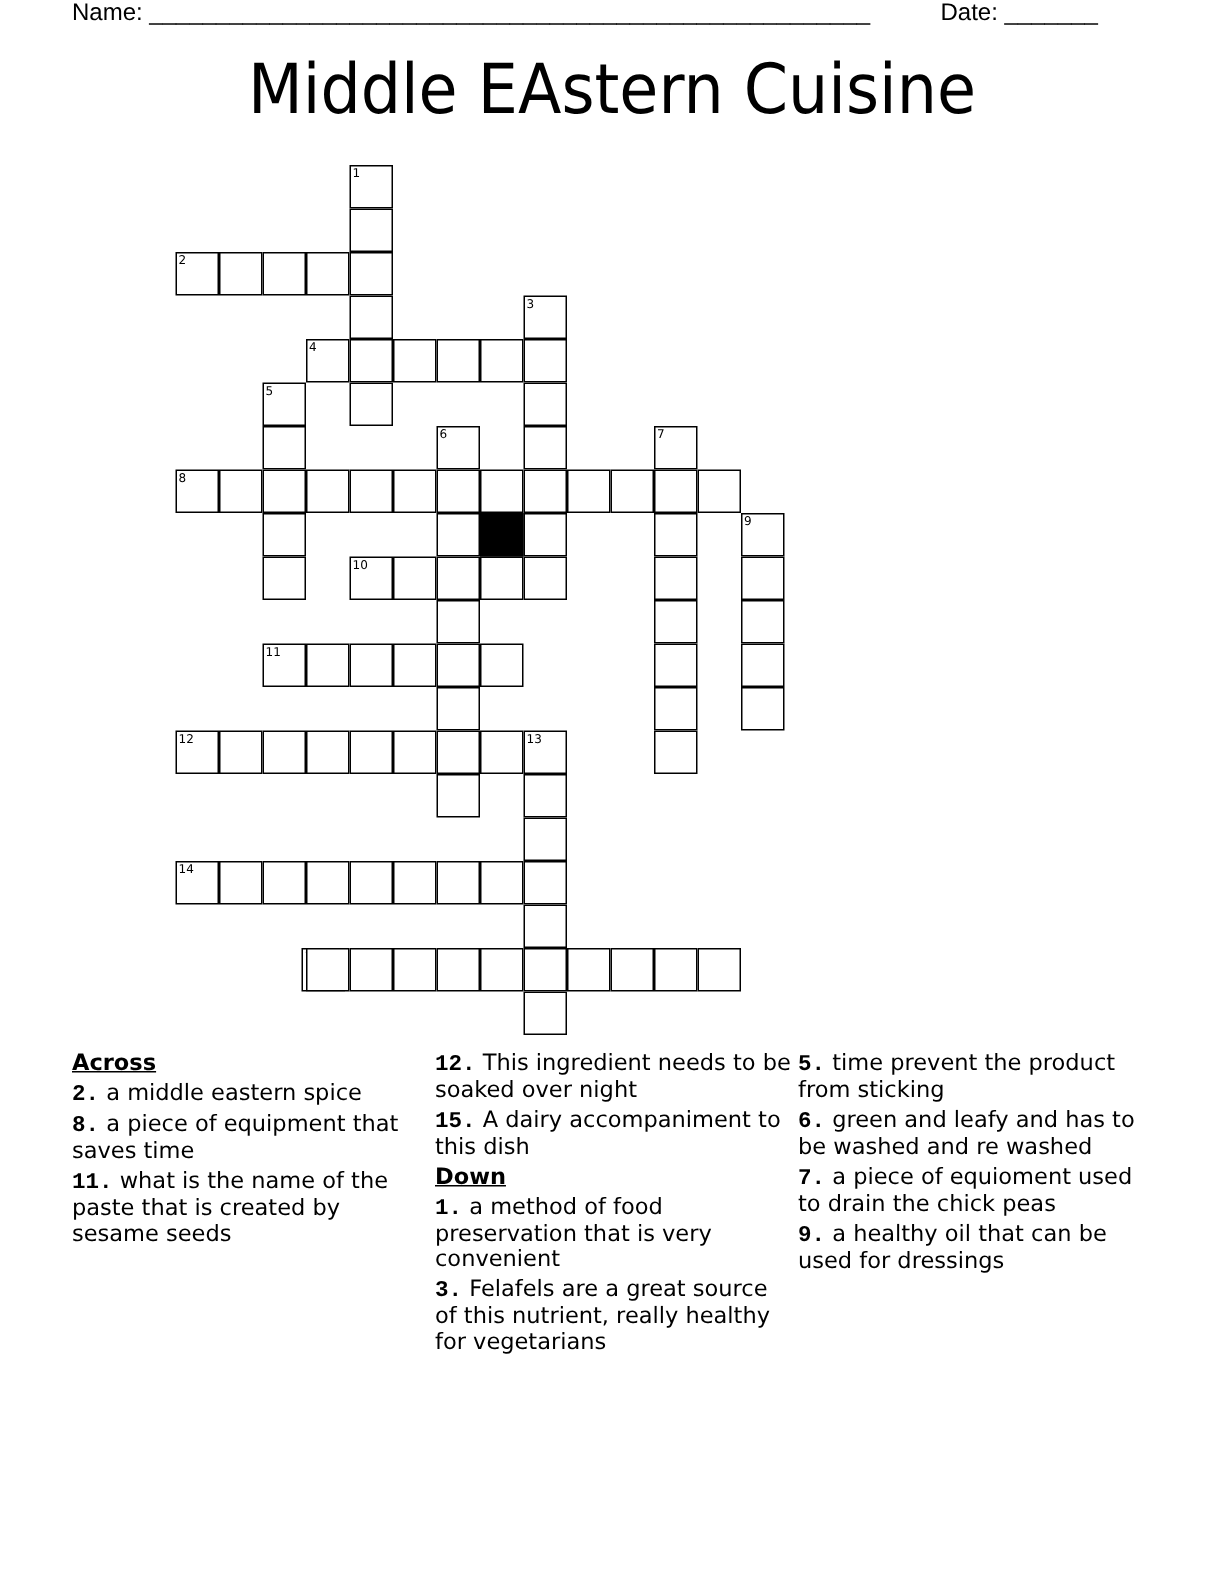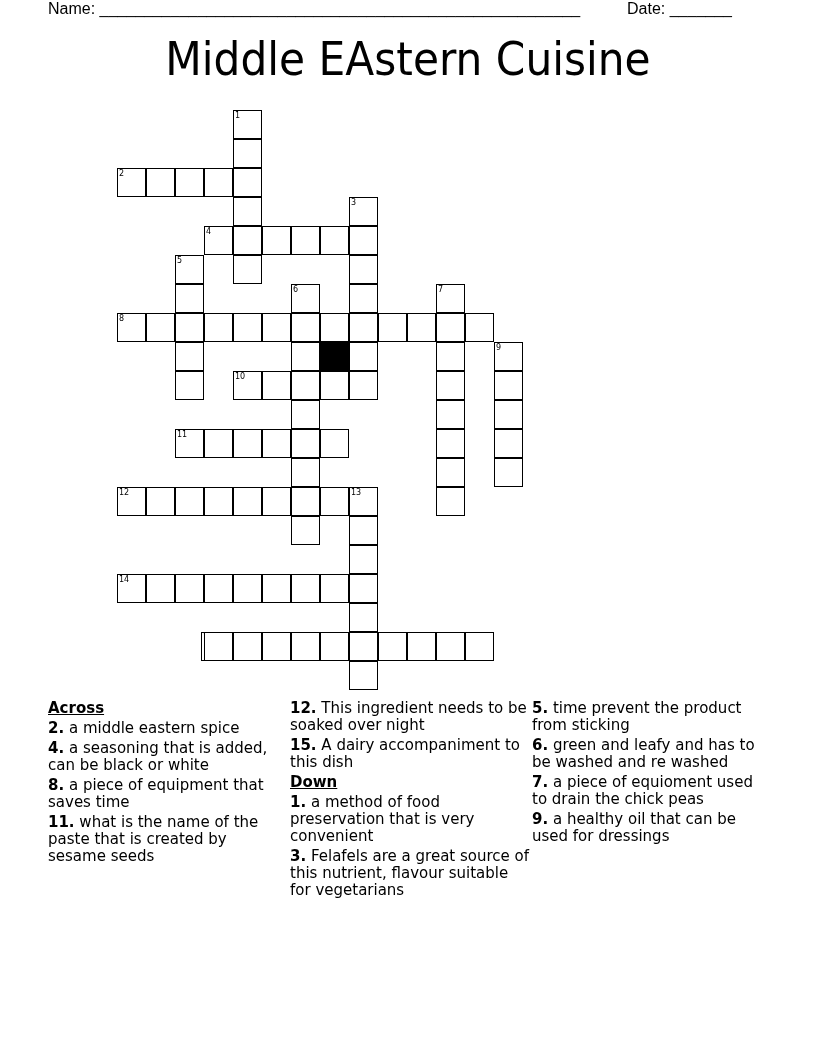--- a/index.html
+++ b/index.html
@@ -8,21 +8,21 @@
   .header .name { position: absolute; left: 0; top: 0; }
   .header .date { position: absolute; left: 579px; top: 0; }
   .title { position: absolute; top: 32px; left: 0; width: 816px; text-align: center; font-family: "DejaVu Sans", sans-serif; font-size: 46px; font-weight: normal; letter-spacing: 0px; transform: scaleX(0.92); }
   #grid { position: absolute; left: 0; top: 0; width: 816px; height: 700px; }
   .cell { position: absolute; width: 29px; height: 29px; box-sizing: border-box; border: 1.5px solid #000; background: #fff; }
   .cell.black { background: #000; }
   .cell .num { position: absolute; left: 1px; top: 0px; font-size: 8px; line-height: 9px; font-family: "DejaVu Sans", sans-serif; }
   .clues { position: absolute; top: 700px; font-size: 15px; line-height: 17px; font-family: "DejaVu Sans", sans-serif; }
   .clues .col { position: absolute; top: 0; width: 240px; }
   .clue { margin-bottom: 3px; }
-  .clue b { font-weight: bold; }
+  .clue b { font-weight: bold; font-family: Liberation Mono, monospace; }
   .sect { font-weight: bold; text-decoration: underline; margin-bottom: 3px; }
 </style>
 </head>
 <body>
 
 <div class="header">
   <span class="name">Name: ______________________________________________________</span>
   <span class="date">Date: _______</span>
 </div>
 
@@ -156,30 +156,29 @@
     <div class="cell" style="left: 407px; top: 632px;"></div>
     <div class="cell" style="left: 436px; top: 632px;"></div>
     <div class="cell" style="left: 465px; top: 632px;"></div>
     <div class="cell black" style="left: 320px; top: 342px;"></div>
   </div>
 
 <div class="clues">
   <div class="col" style="left:48px;">
     <div class="sect">Across</div>
     <div class="clue"><b>2.</b> <span>a middle eastern spice</span></div>
-    <div class="clue"><b>4.</b> <span>a seasoning that is added, can be black or white</span></div>
     <div class="clue"><b>8.</b> <span>a piece of equipment that saves time</span></div>
     <div class="clue"><b>11.</b> <span>what is the name of the paste that is created by sesame seeds</span></div>
   </div>
   <div class="col" style="left:290px;">
     <div class="clue"><b>12.</b> <span>This ingredient needs to be soaked over night</span></div>
     <div class="clue"><b>15.</b> <span>A dairy accompaniment to this dish</span></div>
     <div class="sect">Down</div>
     <div class="clue"><b>1.</b> <span>a method of food preservation that is very convenient</span></div>
-    <div class="clue"><b>3.</b> <span>Felafels are a great source of this nutrient, flavour suitable for vegetarians</span></div>
+    <div class="clue"><b>3.</b> <span>Felafels are a great source of this nutrient, really healthy for vegetarians</span></div>
   </div>
   <div class="col" style="left:532px;">
     <div class="clue"><b>5.</b> <span>time prevent the product from sticking</span></div>
     <div class="clue"><b>6.</b> <span>green and leafy and has to be washed and re washed</span></div>
     <div class="clue"><b>7.</b> <span>a piece of equioment used to drain the chick peas</span></div>
     <div class="clue"><b>9.</b> <span>a healthy oil that can be used for dressings</span></div>
   </div>
 </div>
 
 </body></html>

